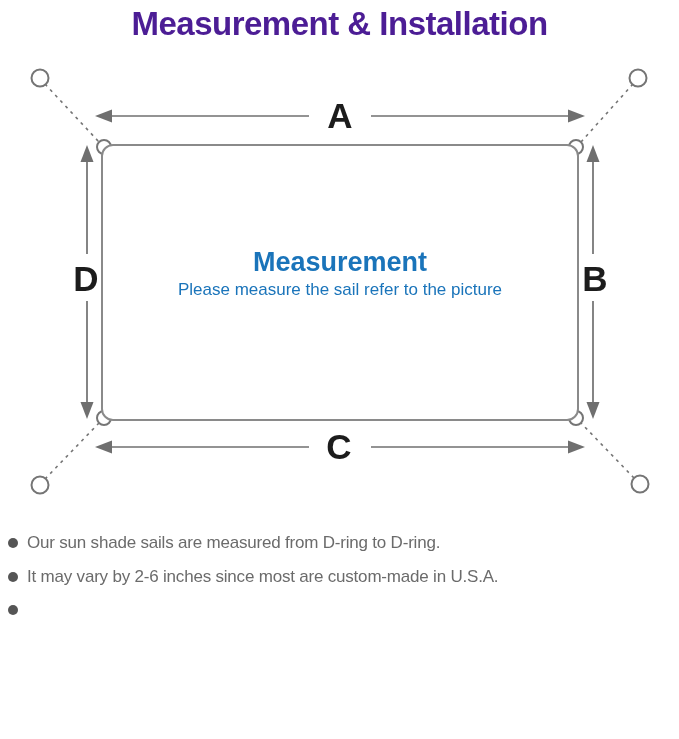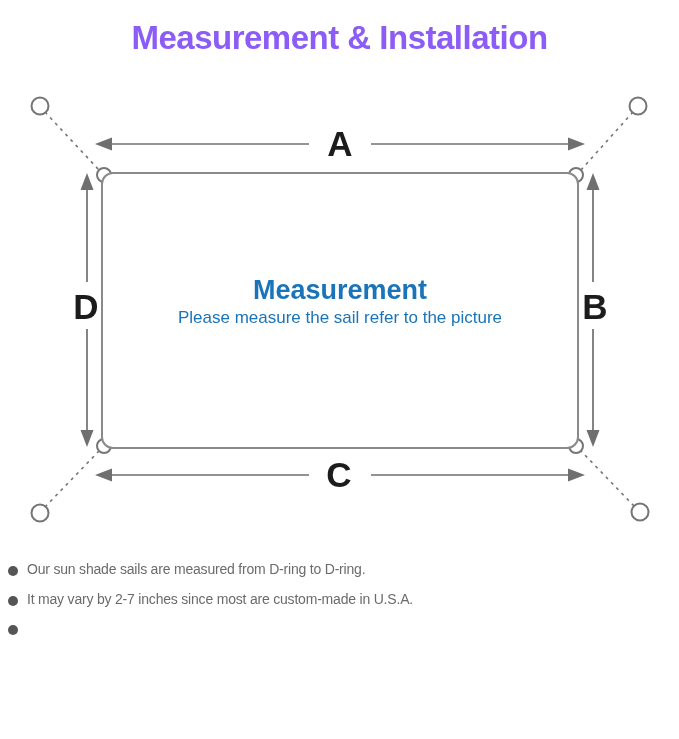--- a/index.html
+++ b/index.html
@@ -11,27 +11,27 @@
     overflow: hidden;
     font-family: "Liberation Sans", sans-serif;
   }
   .page {
     width: 679px;
     height: 739px;
     background: #ffffff;
     position: relative;
   }
   h1.title {
-    margin: 14px;
+    margin: 0;
     padding-top: 3px;
     height: 45px;
     text-align: center;
     font-size: 33px;
     font-weight: bold;
-    color: #8b5cf6;
+    color: #4c1d95;
     letter-spacing: -0.5px;
     line-height: 42px;
   }
   svg.diagram {
     display: block;
     width: 679px;
     height: 470px;
   }
   svg .outline {
     fill: #ffffff;
@@ -78,21 +78,21 @@
   }
   ul.notes {
     list-style: none;
     margin: 14px 0 0 0;
     padding: 0 4px 0 8px;
   }
   ul.notes li {
     position: relative;
     padding-left: 19px;
     margin-bottom: 11px;
-    font-size: 14px;
+    font-size: 17px;
     line-height: 1.33;
     letter-spacing: -0.2px;
     color: #6b6b6b;
   }
   ul.notes li .dot {
     position: absolute;
     left: 0;
     top: 6px;
     width: 10px;
     height: 10px;
@@ -154,20 +154,20 @@
     <text class="center-sub" x="340" y="247">Please measure the sail refer to the picture</text>
   </svg>
 
   <ul class="notes">
     <li>
       <span class="dot"></span>
       <span>Our sun shade sails are measured from D-ring to D-ring.</span>
     </li>
     <li>
       <span class="dot"></span>
-      <span>It may vary by 2-7 inches since most are custom-made in U.S.A.</span>
+      <span>It may vary by 2-6 inches since most are custom-made in U.S.A.</span>
     </li>
     <li>
       <span class="dot"></span>
     </li>
   </ul>
 
 </div>
 
 </body></html>

